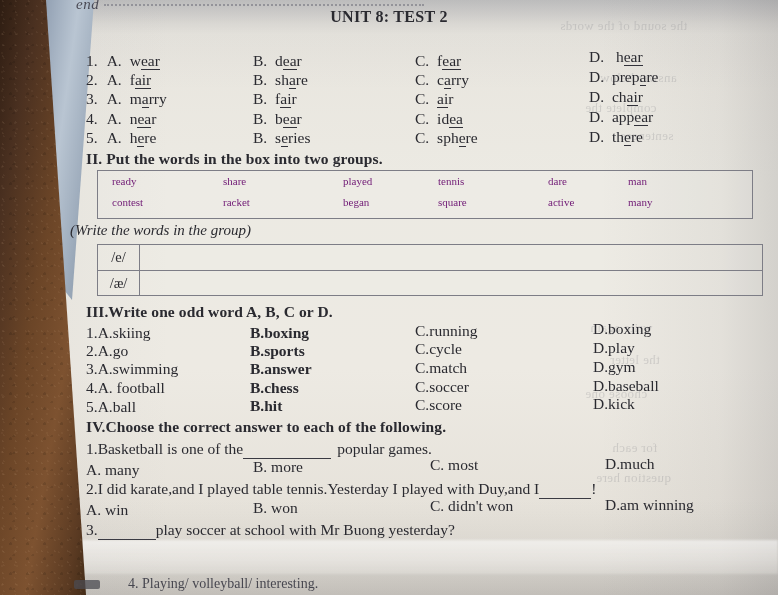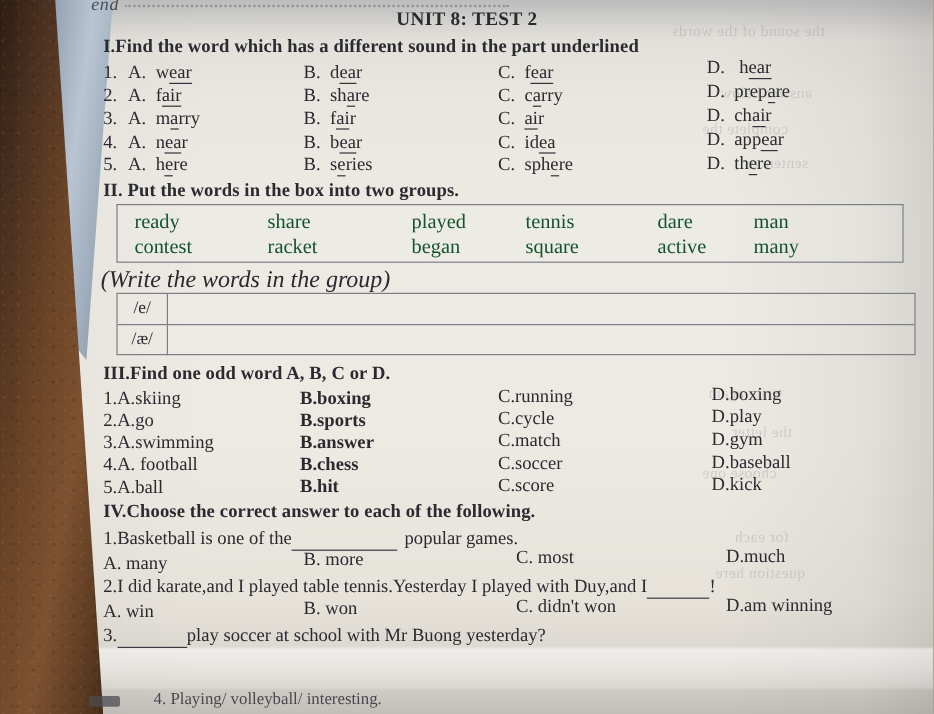--- a/index.html
+++ b/index.html
@@ -172,29 +172,29 @@
   
   .wordbox {
     position: absolute;
     left: 97px; top: 170px;
     width: 654px; height: 47px;
     border: 1px solid #7d7d86;
     background: rgba(255,255,255,.07);
   }
   .wordbox span {
     position: absolute;
-    font-size: 17px;
-    color: #14532d;
+    font-size: 11px;
+    color: #701a75;
   }
 
   .note-italic {
     position: absolute;
-    left: 84px; top: 222px;
+    left: 70px; top: 222px;
     font-style: italic;
-    font-size: 20px;
+    font-size: 15px;
   }
 
   .grouptable {
     position: absolute;
     left: 97px; top: 244px;
     width: 664px; height: 50px;
     border: 1px solid #7d7d86;
     background: rgba(255,255,255,.05);
   }
   .gt-row {
@@ -271,21 +271,20 @@
   <div class="leather-edge"></div>
   <div class="leather-grain"></div>
 
   <div id="content">
 
     <div class="cut-top">end</div>
     <div class="dots"></div>
 
     <div class="title">UNIT 8: TEST 2</div>
 
-    <div class="heading" style="left:86px; top:30px;">I.Find the word which has a different sound in the part underlined</div>
 
     <div class="row" style="left:86px; top:52px;">
       <span class="q">1.</span>
       <span class="q" style="margin-left:5px;">A.</span>
       <span class="q" style="margin-left:4px;"><span>w</span><u class="vowel">ear</u><span></span></span>
     </div>
     <div class="opt" style="left:253px; top:52px;text-align:center;">
       <span>B.</span>
       <span style="margin-left:4px;"><span>d</span><u class="vowel">ea</u><span>r</span></span>
     </div>
@@ -394,21 +393,21 @@
       <div class="gt-row">
         <div class="gt-label">/e/</div>
         <div class="gt-blank"></div>
       </div>
       <div class="gt-row second">
         <div class="gt-label">/æ/</div>
         <div class="gt-blank"></div>
       </div>
     </div>
 
-    <div class="heading" style="left:86px; top:303px;">III.Find one odd word A, B, C or D.</div>
+    <div class="heading" style="left:86px; top:303px;">III.Write one odd word A, B, C or D.</div>
 
     <div class="row" style="left:86px; top:324px;">
       <span class="q">1.</span><span class="q">A.skiing</span>
     </div>
     <div class="opt" style="left:250px; top:324px; font-weight:bold;">B.boxing</div>
     <div class="opt" style="left:415px; top:322px;">C.running</div>
     <div class="opt" style="left:593px; top:320px;">D.boxing</div>
 
     <div class="row" style="left:86px; top:342px;">
       <span class="q">2.</span><span class="q">A.go</span>

